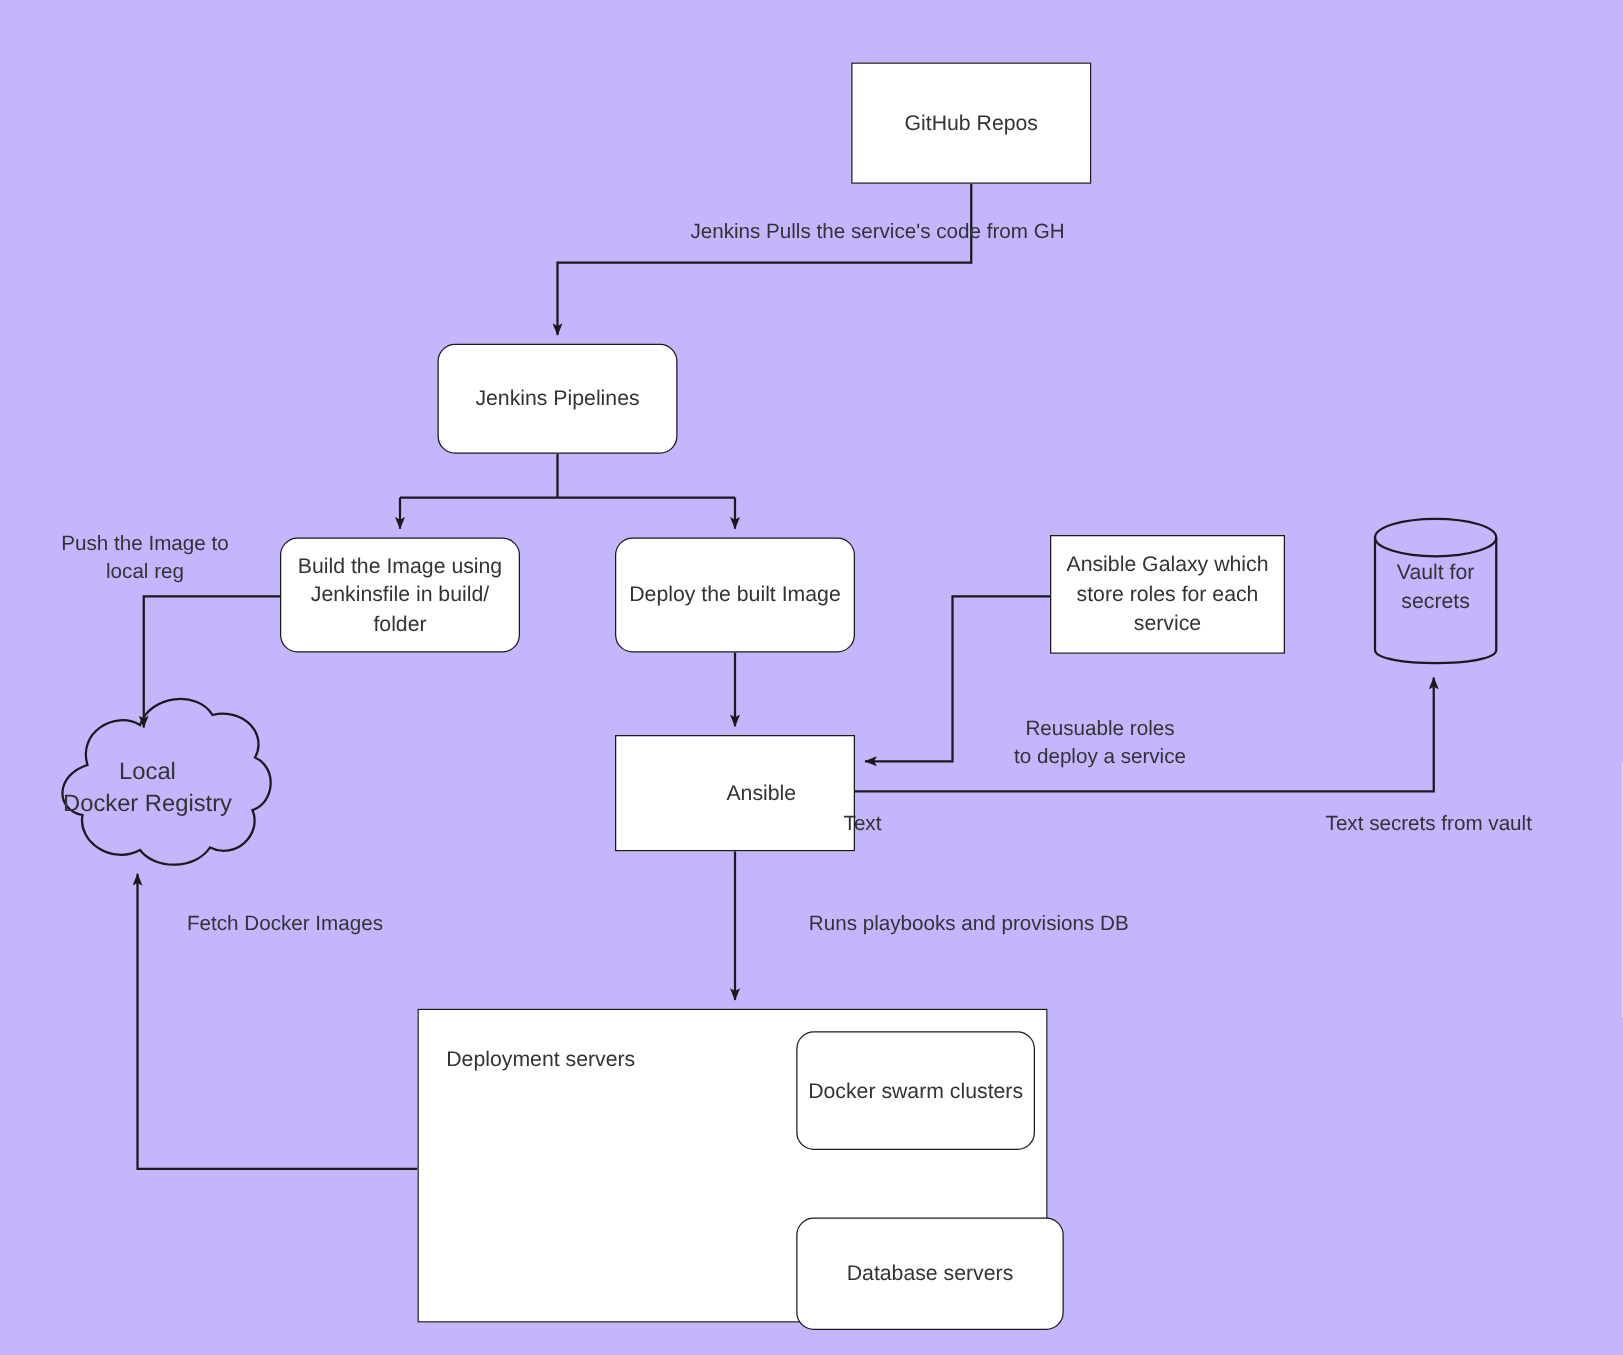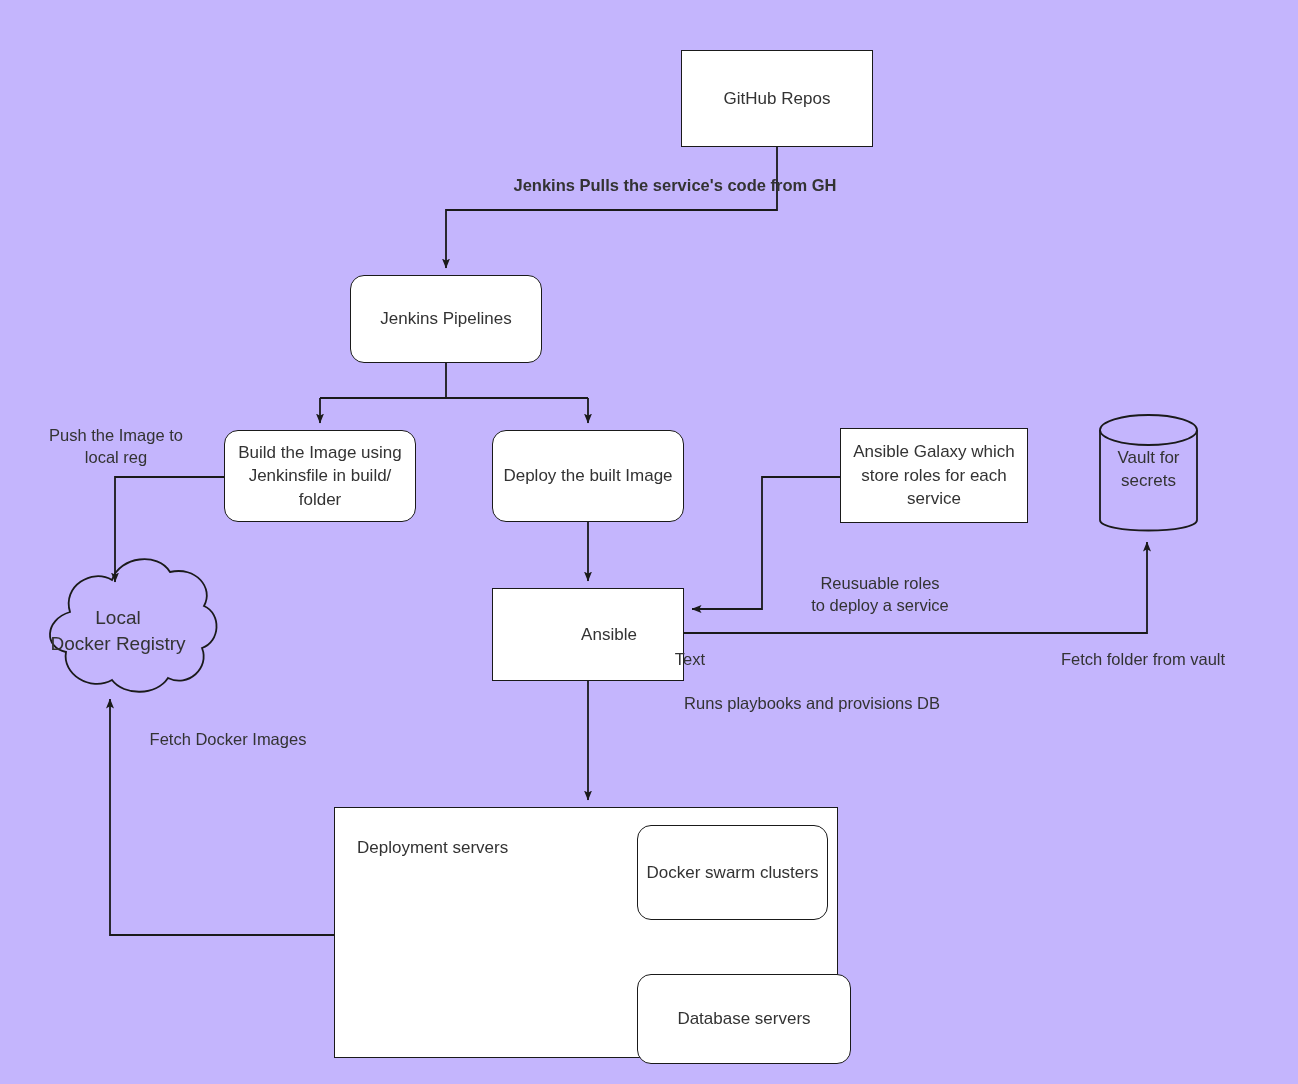--- a/index.html
+++ b/index.html
@@ -168,29 +168,29 @@
   </div>
 
   <div class="node rounded" style="left:637px; top:825px; width:191px; height:95px;">
     <span>Docker swarm clusters</span>
   </div>
 
   <div class="node rounded" style="left:637px; top:938px; width:214px; height:90px;margin-top:36px;">
     <span>Database servers</span>
   </div>
 
-  <div class="edge-label" style="left:495px; top:174px; width:360px;font-weight:bold;">Jenkins Pulls the service's code from GH</div>
+  <div class="edge-label" style="left:522px; top:174px; width:360px;">Jenkins Pulls the service's code from GH</div>
 
   <div class="edge-label" style="left:20px; top:424px; width:192px;">Push the Image to
 local reg</div>
 
   <div class="edge-label" style="left:776px; top:572px; width:208px;">Reusuable roles
 to deploy a service</div>
 
   <div class="edge-label" style="left:662px; top:648px; width:56px; text-align:center;">Text</div>
 
-  <div class="edge-label" style="left:1018px; top:648px; width:250px;">Fetch folder from vault</div>
+  <div class="edge-label" style="left:1018px; top:648px; width:250px;">Text secrets from vault</div>
 
   <div class="edge-label" style="left:123px; top:728px; width:210px;">Fetch Docker Images</div>
 
-  <div class="edge-label" style="left:610px; top:692px; width:330px; text-align:right;">Runs playbooks and provisions DB</div>
+  <div class="edge-label" style="left:610px; top:728px; width:330px; text-align:center;">Runs playbooks and provisions DB</div>
 
 </div>
 
 </body></html>

